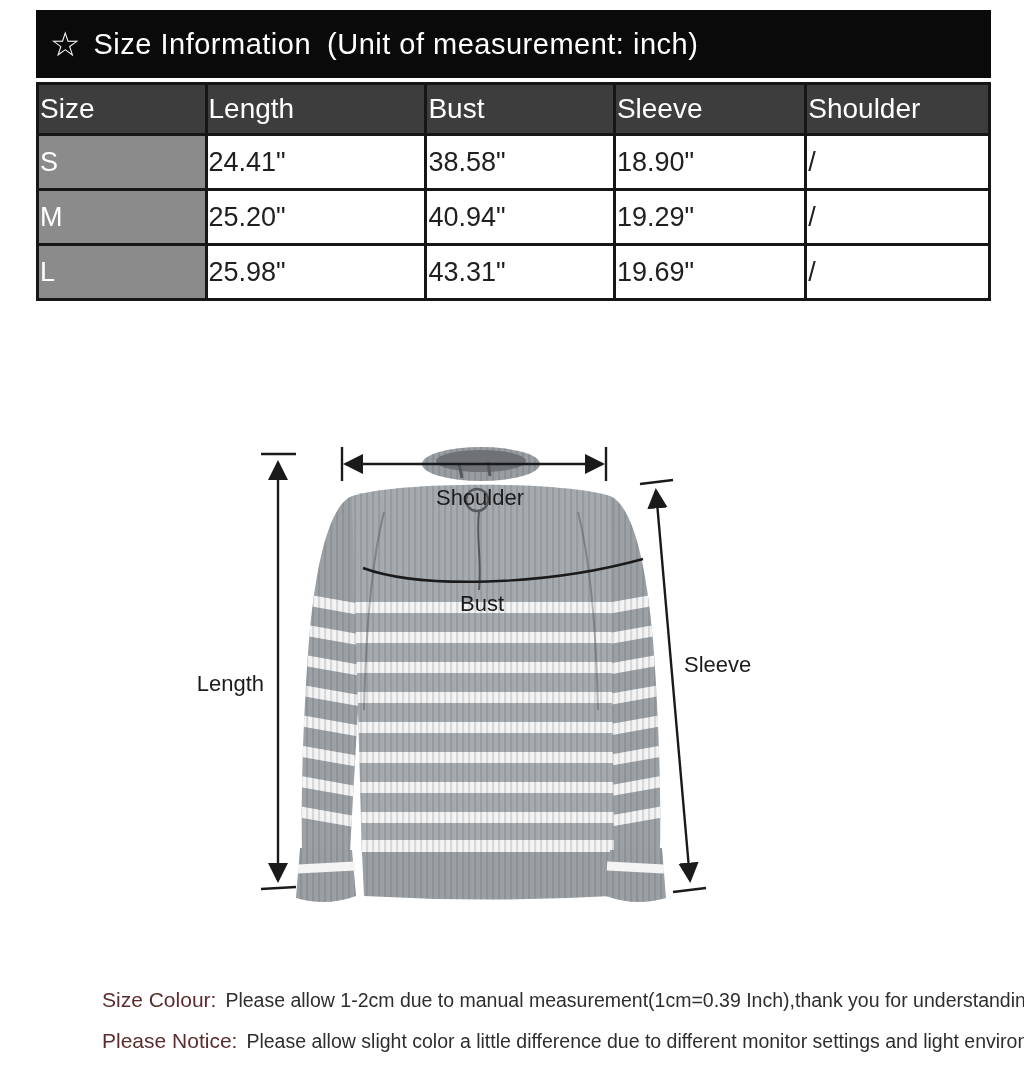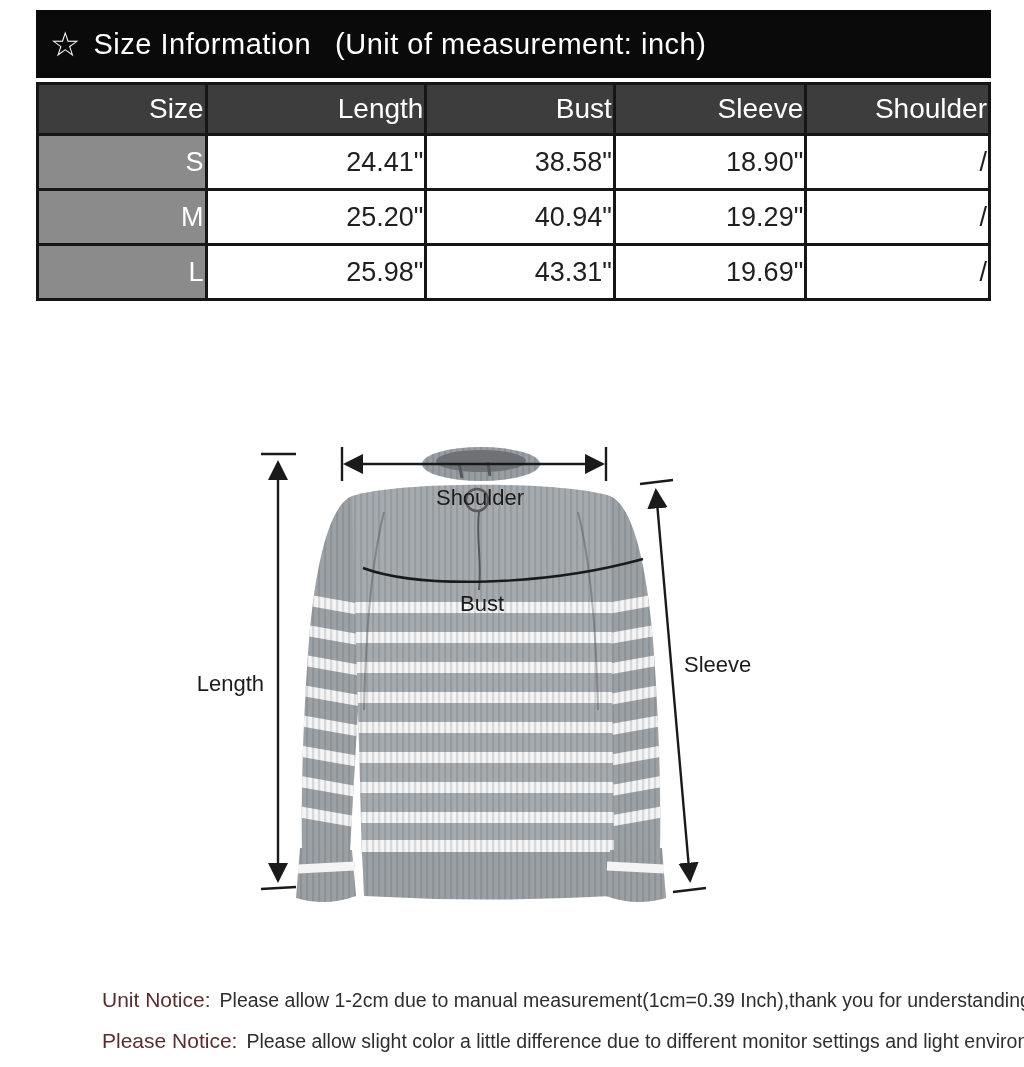--- a/index.html
+++ b/index.html
@@ -8,28 +8,28 @@
     font-family:"Liberation Sans", sans-serif;overflow:hidden;
   }
   
   .titlebar{
     position:absolute;left:36px;top:10px;width:955px;height:68px;
     background:#0a0a0a;color:#ffffff;display:flex;align-items:center;
     box-sizing:border-box;padding-left:14px;
   }
   .titlebar .star{font-size:34px;line-height:1;margin-right:13px;color:#ffffff;}
   .titlebar .t-main{font-size:29px;letter-spacing:.5px;text-align:right;}
-  .titlebar .t-unit{font-size:29px;margin-left:24px;letter-spacing:.5px;}
+  .titlebar .t-unit{font-size:29px;margin-left:16px;letter-spacing:.5px;}
   
   table.size-table{
     position:absolute;left:36px;top:82px;width:955px;
     border-collapse:collapse;table-layout:fixed;
   }
   .size-table th,.size-table td{
-    border:3px solid #161616;text-align:right;vertical-align:middle;
+    border:3px solid #161616;text-align:left;vertical-align:middle;
     overflow:hidden;
   }
   .size-table th{
     background:#3d3d3d;color:#ffffff;font-weight:400;font-size:28px;height:46px;
   }
   .size-table td{background:#ffffff;color:#202020;font-size:27px;height:50px;}
   .size-table td.size-cell{background:#8b8b8b;color:#ffffff;}
   
   svg.diagram{position:absolute;left:0;top:430px;}
   svg.diagram text{
@@ -216,19 +216,19 @@
       </g>
     </g>
 
     <text x="480" y="505" text-anchor="middle">Shoulder</text>
     <text x="482" y="611" text-anchor="middle">Bust</text>
     <text x="264" y="691" text-anchor="end">Length</text>
     <text x="684" y="672" text-anchor="start">Sleeve</text>
   </svg>
 
   <div class="notice-line notice-1">
-    <span class="label">Unit Notice:</span><span>Please allow 1-2cm due to manual measurement(1cm=0.39 Inch),thank you for understanding.</span>
+    <span class="label">Size Colour:</span><span>Please allow 1-2cm due to manual measurement(1cm=0.39 Inch),thank you for understanding.</span>
   </div>
   <div class="notice-line notice-2">
     <span class="label">Please Notice:</span><span>Please allow slight color  a little difference due to different monitor settings and light environment.</span>
   </div>
 
 </div>
 
 </body></html>

